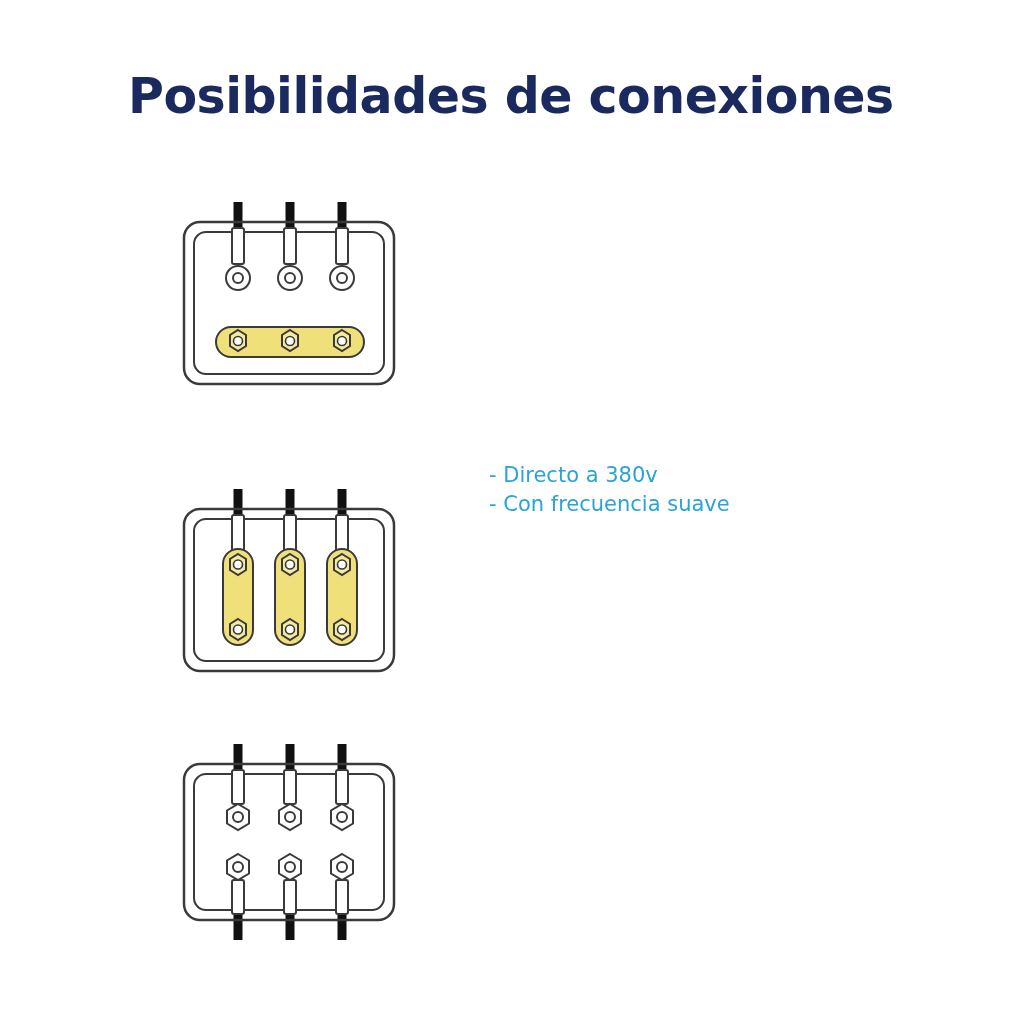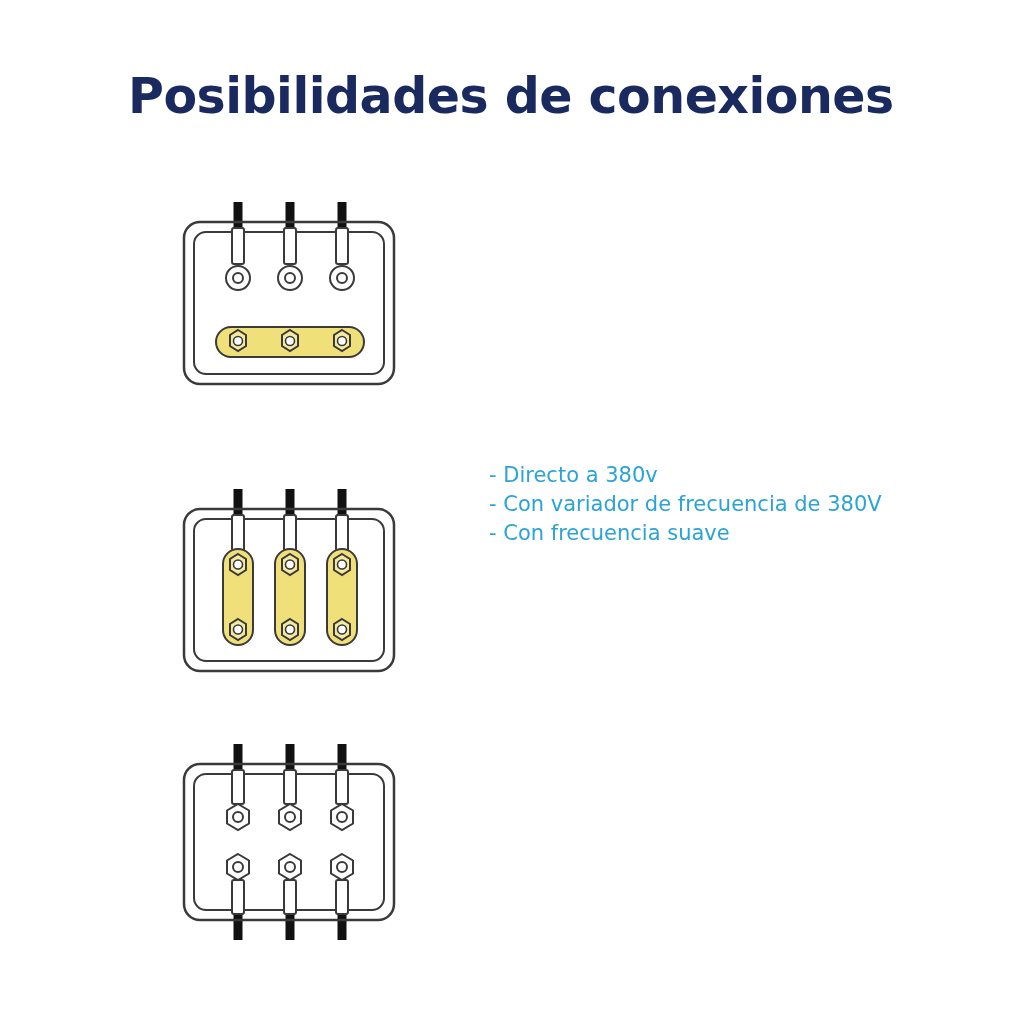--- a/index.html
+++ b/index.html
@@ -97,21 +97,20 @@
           <circle cx="60" cy="141" r="4.5"></circle>
           <circle cx="112" cy="141" r="4.5"></circle>
           <circle cx="164" cy="141" r="4.5"></circle>
         </g>
       </g>
     </svg>
   </div>
 
   <div class="caption caption-1">
     <span class="caption-line">- Directo a 380v</span>
-    <span class="caption-line">- Con variador de frecuencia de 380V</span>
     <span class="caption-line">- Con frecuencia suave</span>
   </div>
 </div>
 
 <div class="diagram-row row-2">
   <div class="terminal-box">
     <svg width="240" height="190" viewBox="0 0 240 190" xmlns="http://www.w3.org/2000/svg">
       <g stroke="#111111" stroke-width="9" stroke-linecap="butt">
         <line x1="60" y1="2" x2="60" y2="58"></line>
         <line x1="112" y1="2" x2="112" y2="58"></line>

